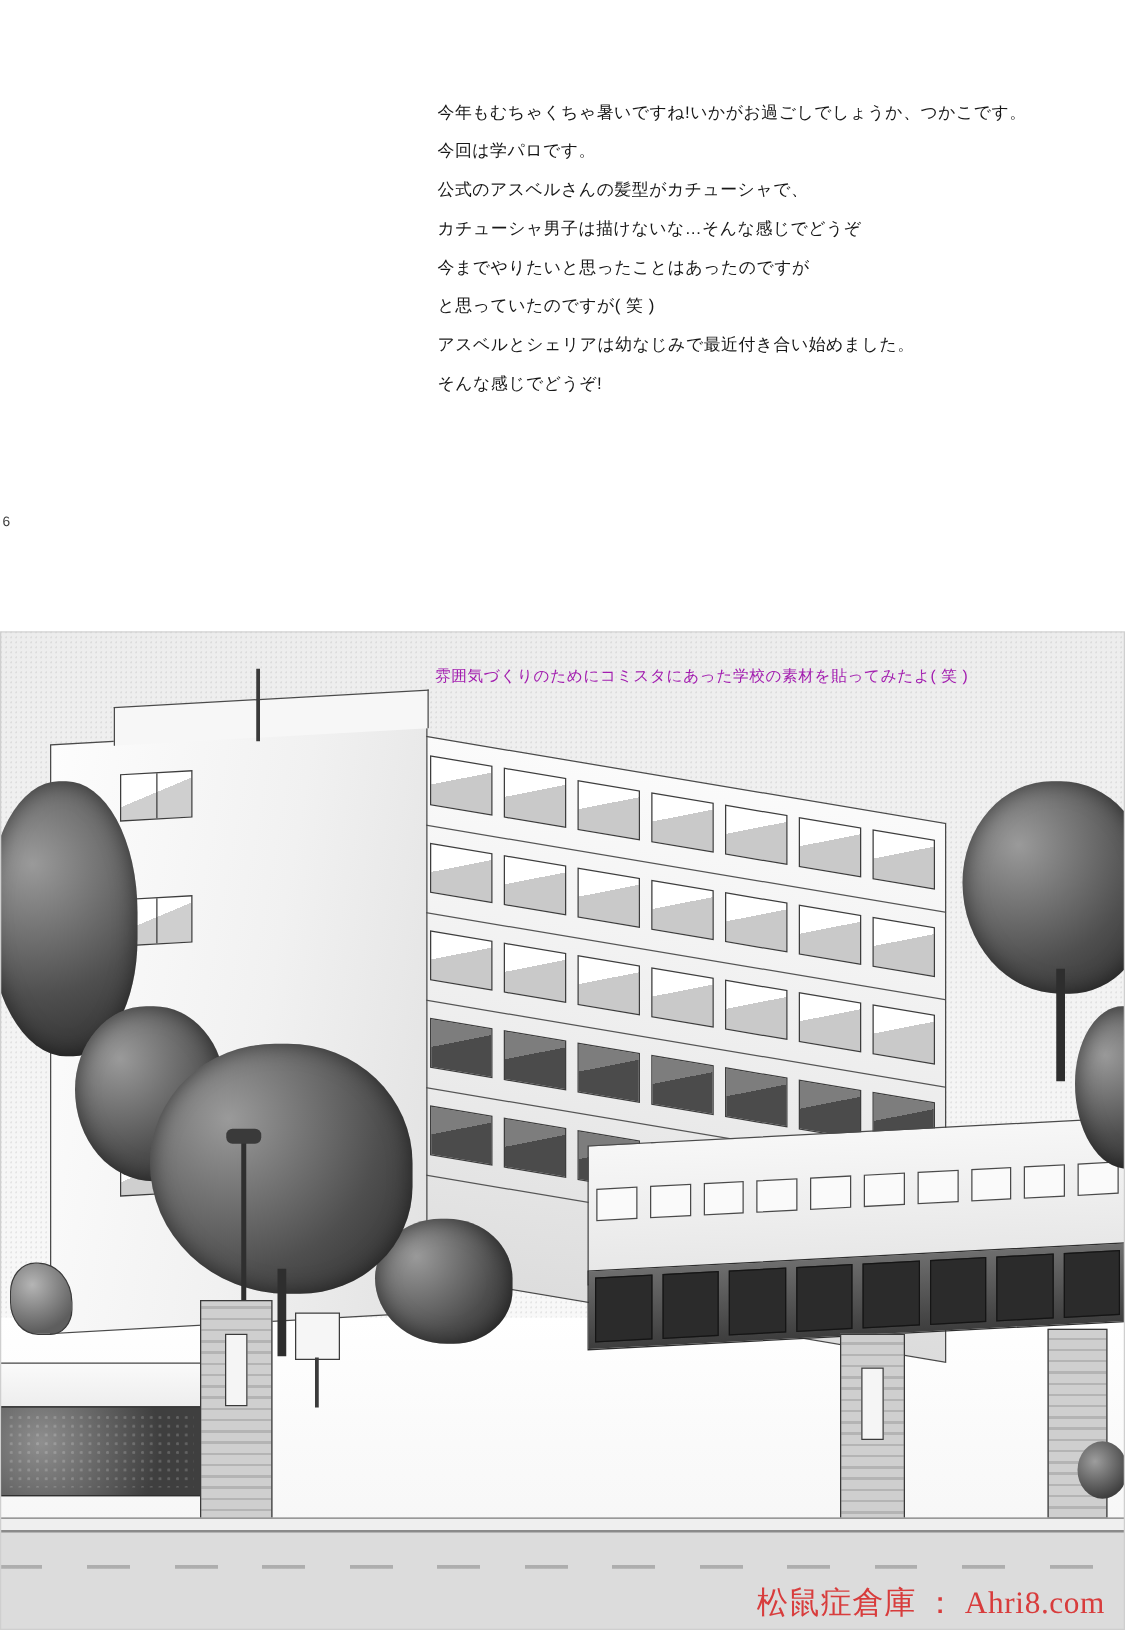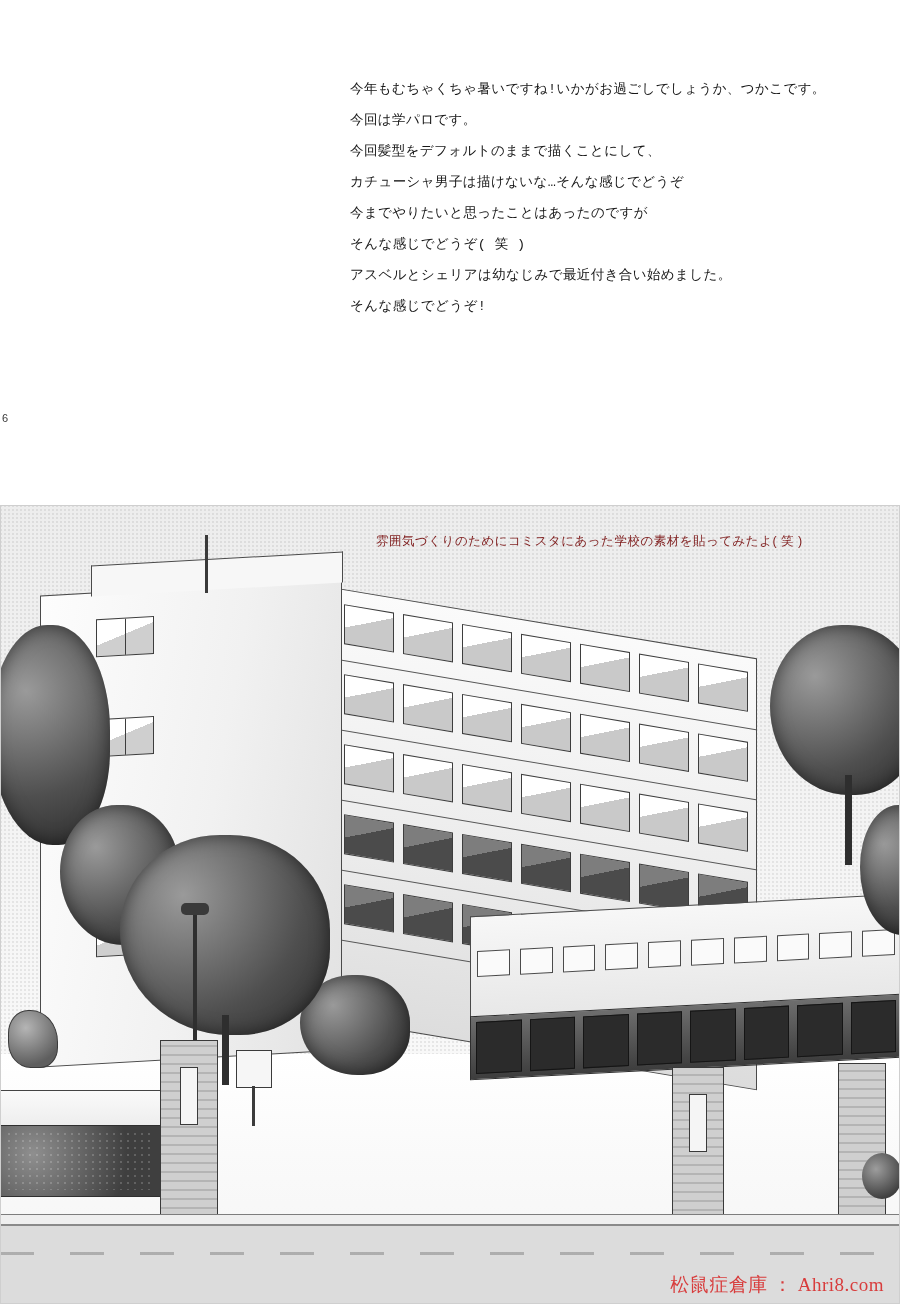--- a/index.html
+++ b/index.html
@@ -25,21 +25,20 @@
     color: #3a3a3a;
     letter-spacing: 0;
   }
 
   
   .afterword {
     position: absolute;
     left: 350px;
     top: 74px;
     width: 520px;
-    font-family: Liberation Mono, monospace;
   }
   .afterword .line {
     font-size: 13.5px;
     line-height: 31px;
     color: #171717;
     white-space: nowrap;
     letter-spacing: 0.4px;
   }
 
   
@@ -69,24 +68,24 @@
     position: absolute; inset: 0;
     background-image:
       radial-gradient(circle at 1px 1px, rgba(80,80,80,0.22) 0.7px, transparent 0.9px);
     background-size: 4px 4px;
     opacity: 0.5;
   }
 
   
   .illo-caption {
     position: absolute;
-    left: 376px;
+    left: 348px;
     top: 28px;
     font-size: 12.5px;
-    color: #7f1d1d;
+    color: #a21caf;
     white-space: nowrap;
     letter-spacing: 0.5px;
   }
 
   
   .ground {
     position: absolute;
     left: 0; bottom: 0; width: 900px; height: 250px;
     background: linear-gradient(#ffffff, #fafafa 40%, #f4f4f4);
   }
@@ -270,39 +269,39 @@
   
   .illo-border{
     position:absolute; inset:0; border:1px solid #cfcfcf; pointer-events:none;
   }
 
   
   .watermark {
     position: absolute;
     right: 16px;
     bottom: 6px;
-    font-size: 19px;
+    font-size: 25px;
     color: #d83c3c;
     letter-spacing: 0.5px;
     font-family: "Liberation Serif", serif;
     white-space: nowrap;
   }
 </style>
 </head>
 <body>
 
 <div class="page-number">6</div>
 
 <div class="afterword">
   <div class="line">今年もむちゃくちゃ暑いですね!いかがお過ごしでしょうか、つかこです。</div>
   <div class="line">今回は学パロです。</div>
-  <div class="line">今回髪型をデフォルトのままで描くことにして、</div>
+  <div class="line">公式のアスベルさんの髪型がカチューシャで、</div>
   <div class="line">カチューシャ男子は描けないな…そんな感じでどうぞ</div>
   <div class="line">今までやりたいと思ったことはあったのですが</div>
-  <div class="line">そんな感じでどうぞ( 笑 )</div>
+  <div class="line">と思っていたのですが( 笑 )</div>
   <div class="line">アスベルとシェリアは幼なじみで最近付き合い始めました。</div>
   <div class="line">そんな感じでどうぞ!</div>
 </div>
 
 <div class="illustration">
   <div class="illo-inner">
 
     <div class="sky"></div>
     <div class="ground"></div>
 

